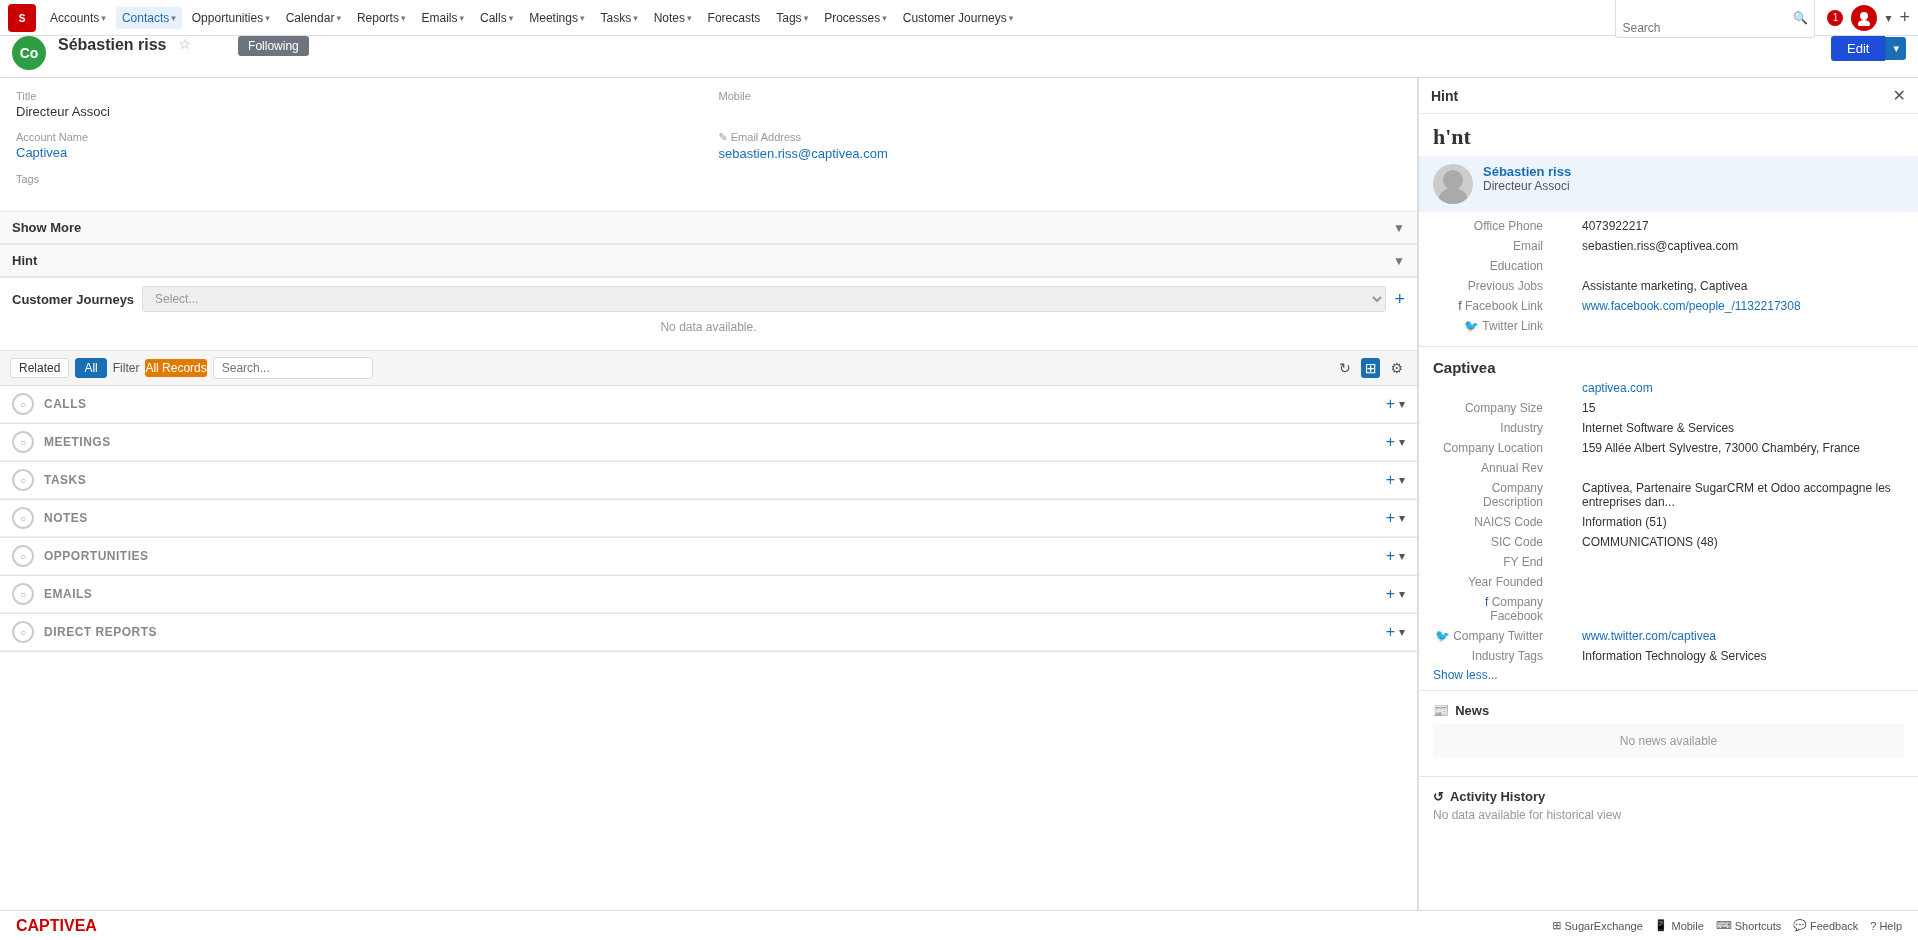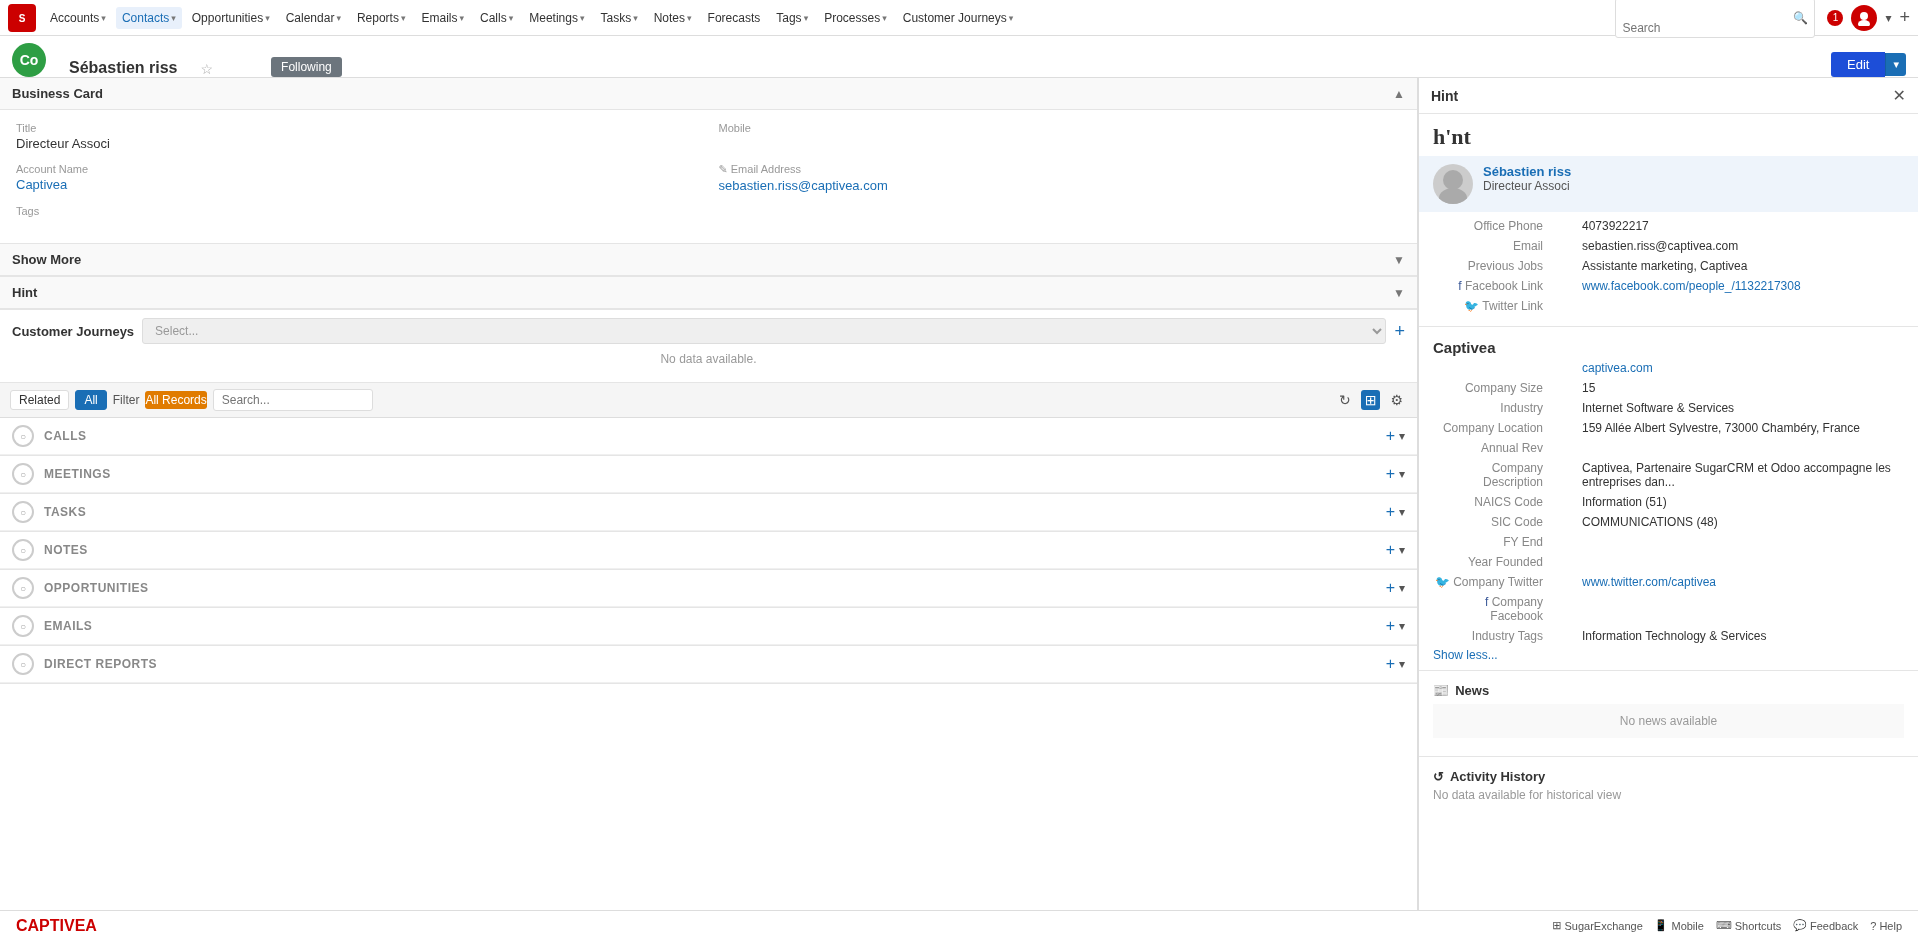--- a/index.html
+++ b/index.html
@@ -11,21 +11,21 @@
     .nav-item { display: flex; align-items: center; gap: 2px; padding: 4px 6px; cursor: pointer; font-size: 12px; color: #333; white-space: nowrap; border-radius: 3px; }
     .nav-item .arrow { font-size: 9px; color: #777; }
     .nav-spacer { flex: 1; }
     .search-box { display: flex; align-items: center; border: 1px solid #ddd; border-radius: 3px; padding: 2px 6px; background: #fff; width: 200px; }
     .search-box input { border: none; outline: none; font-size: 12px; width: 100%; color: #999; margin-top: 20px; }
     .nav-icons { display: flex; align-items: center; gap: 8px; margin-left: 8px; }
     .user-avatar-top { width: 26px; height: 26px; background: #c00; border-radius: 50%; display: flex; align-items: center; justify-content: center; color: #fff; font-size: 11px; cursor: pointer; }
     .notif-badge { background: #c00; color: #fff; border-radius: 50%; width: 16px; height: 16px; font-size: 10px; display: flex; align-items: center; justify-content: center; }
 
     
-    .second-row { background: #fff; border-bottom: 1px solid #ddd; display: flex; align-items: flex-end; height: 42px; padding: 0 12px; gap: 23px; }
+    .second-row { background: #fff; border-bottom: 1px solid #ddd; display: flex; align-items: flex-start; height: 42px; padding: 0 12px; gap: 12px; }
     .contact-avatar { width: 34px; height: 34px; background: #2e9e44; border-radius: 50%; display: flex; align-items: center; justify-content: center; color: #fff; font-size: 14px; font-weight: bold; flex-shrink: 0; }
     .contact-name { font-size: 16px; font-weight: bold; color: #333; }
     .star-icon { color: #aaa; font-size: 14px; cursor: pointer; }
     .following-btn { background: #6c757d; color: #fff; border: none; border-radius: 3px; padding: 3px 10px; font-size: 12px; cursor: pointer; margin-left: 35px; }
     .edit-btn-group { display: flex; align-items: center; margin-left: auto; }
     .edit-btn { background: #1d4ed8; color: #fff; border: none; border-radius: 3px 0 0 3px; padding: 5px 16px; font-size: 13px; cursor: pointer; }
     .edit-dropdown-btn { background: #1a6eb5; color: #fff; border: none; border-radius: 0 3px 3px 0; padding: 5px 7px; font-size: 11px; cursor: pointer; border-left: 1px solid #1560a0; }
 
     
     .main-layout { display: flex; height: calc(940px - 36px - 42px); }
@@ -207,24 +207,20 @@
     <button class="edit-btn">Edit</button>
     <button class="edit-dropdown-btn">▾</button>
   </div>
 </div>
 
 <div class="main-layout">
 
   <div class="left-panel">
 
     <div class="collapsible-section">
-      <div class="section-header">
-        <span class="section-title">Business Card</span>
-        <span class="chevron-icon">▲</span>
-      </div>
       <div class="business-card-body">
         <div class="form-row">
           <div class="form-col">
             <div class="form-label">Title</div>
             <div class="form-value">Directeur Associ</div>
           </div>
           <div class="form-col">
             <div class="form-label">Mobile</div>
             <div class="form-value"></div>
           </div>
@@ -385,20 +381,24 @@
     <div style="padding: 4px 0;">
       <div class="hint-detail-row">
         <span class="hint-detail-label">Office Phone</span>
         <span class="hint-detail-value">4073922217</span>
       </div>
       <div class="hint-detail-row">
         <span class="hint-detail-label">Email</span>
         <span class="hint-detail-value">sebastien.riss@captivea.com</span>
       </div>
       <div class="hint-detail-row">
+        <span class="hint-detail-label">Education</span>
+        <span class="hint-detail-value"></span>
+      </div>
+      <div class="hint-detail-row">
         <span class="hint-detail-label">Previous Jobs</span>
         <span class="hint-detail-value">Assistante marketing, Captivea</span>
       </div>
       <div class="hint-detail-row">
         <span class="hint-detail-label">
           <span class="hint-icon-fb">f</span>
           <span>Facebook Link</span>
         </span>
         <span class="hint-detail-value link">www.facebook.com/people_/1132217308</span>
       </div>
@@ -451,31 +451,31 @@
       <div class="hint-detail-row">
         <span class="hint-detail-label">FY End</span>
         <span class="hint-detail-value"></span>
       </div>
       <div class="hint-detail-row">
         <span class="hint-detail-label">Year Founded</span>
         <span class="hint-detail-value"></span>
       </div>
       <div class="hint-detail-row">
         <span class="hint-detail-label">
+          <span class="hint-icon-fb">f</span>
+          <span>Company Facebook</span>
+        </span>
+        <span class="hint-detail-value"></span>
+      </div>
+      <div class="hint-detail-row">
+        <span class="hint-detail-label">
           <span class="hint-icon-tw">🐦</span>
           <span>Company Twitter</span>
         </span>
         <span class="hint-detail-value link">www.twitter.com/captivea</span>
-      </div>
-      <div class="hint-detail-row">
-        <span class="hint-detail-label">
-          <span class="hint-icon-fb">f</span>
-          <span>Company Facebook</span>
-        </span>
-        <span class="hint-detail-value"></span>
       </div>
       <div class="hint-detail-row">
         <span class="hint-detail-label">Industry Tags</span>
         <span class="hint-detail-value">Information Technology &amp; Services</span>
       </div>
     </div>
 
     <a class="show-less">Show less...</a>
 
     <hr class="hint-divider">

